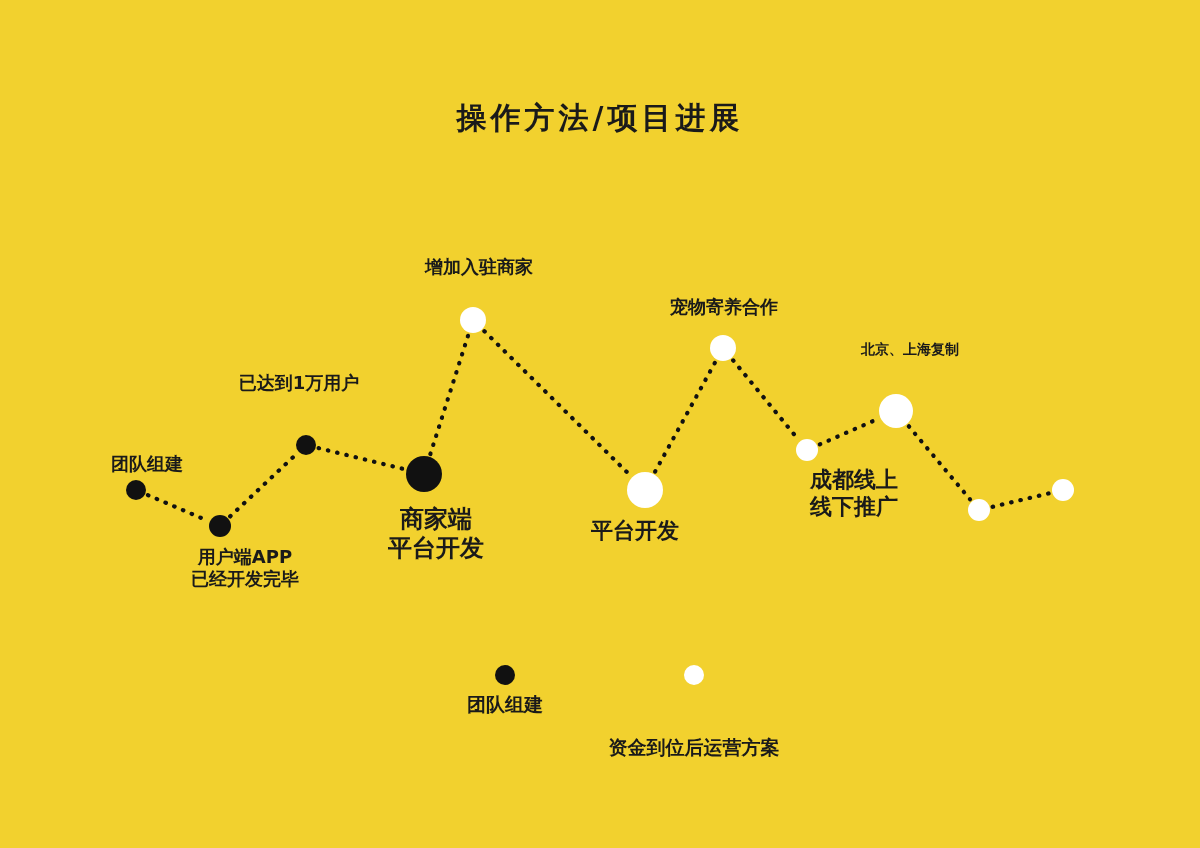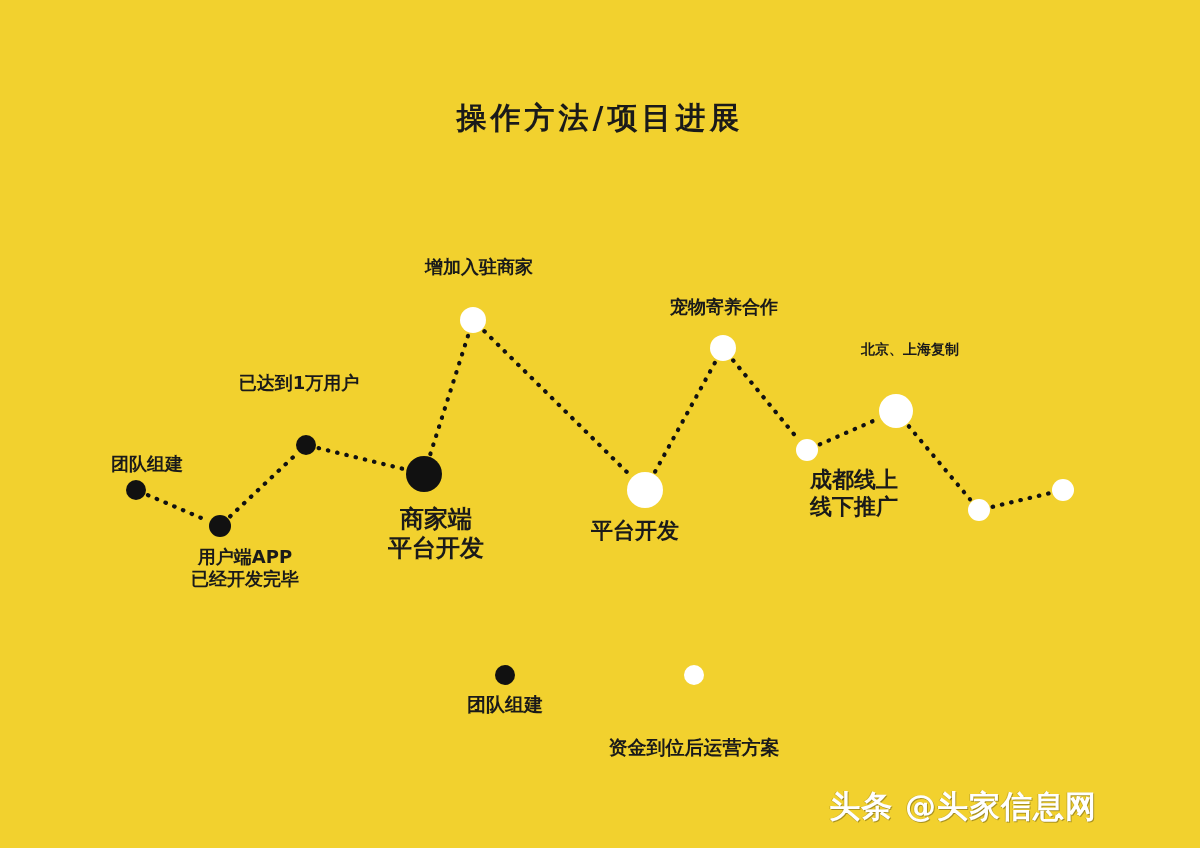--- a/index.html
+++ b/index.html
@@ -125,18 +125,14 @@
       <div class="node-label" style="font-size: 22px; left: 635px; top: 518px;"><div>平台开发</div></div>
       <div class="node-label" style="font-size: 18px; left: 724px; top: 296px;"><div>宠物寄养合作</div></div>
       <div class="node-label" style="font-size: 22px; left: 812px; top: 467px; margin-left: 42px;"><div>成都线上</div><div>线下推广</div></div>
       <div class="node-label" style="font-size: 14px; left: 910px; top: 341.04px;"><div>北京、上海复制</div></div>
     </div>
   <div id="legend-labels">
       <div class="legend-label" style="left: 505px; top: 692px;">团队组建</div>
       <div class="legend-label" style="left: 694px; top: 692px; margin-top: 43px;">资金到位后运营方案</div>
     </div>
 
-  <div id="watermark">
-    <span class="wm-brand">头条</span>
-    <span>@头家信息网</span>
-  </div>
 
 </div>
 
 </body></html>

